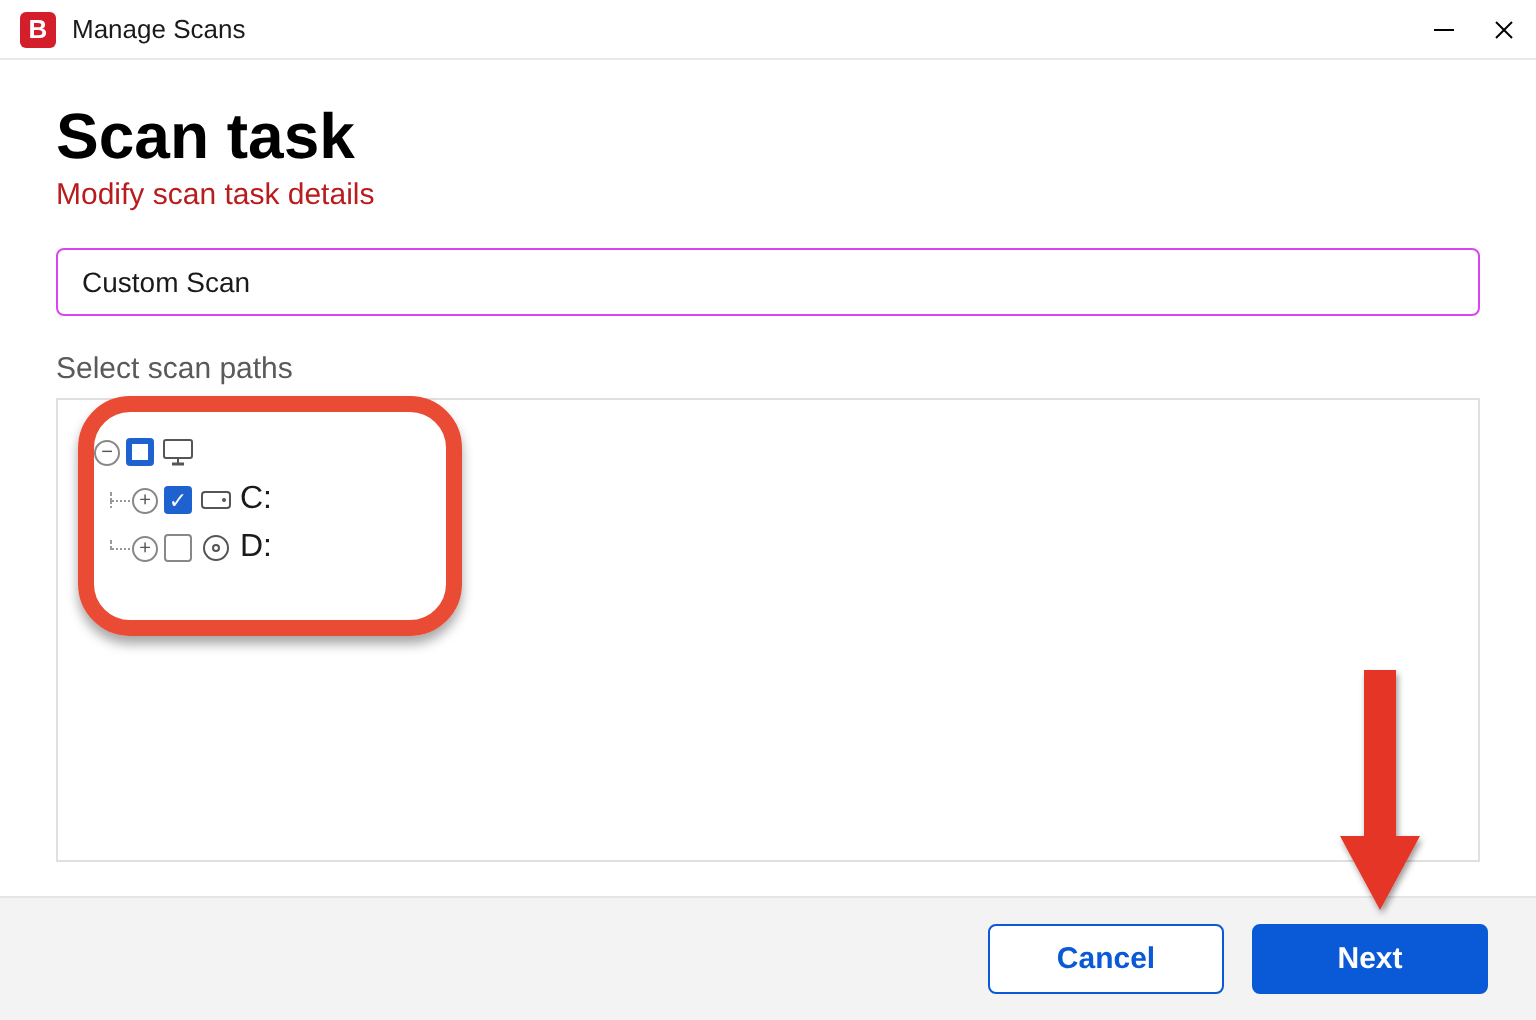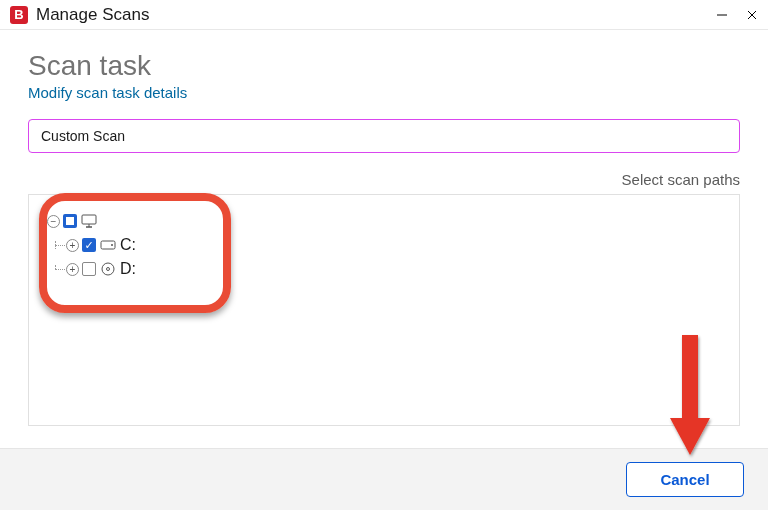--- a/index.html
+++ b/index.html
@@ -34,21 +34,21 @@
       display: flex;
       align-items: center;
       justify-content: center;
       color: #fff;
       font-weight: bold;
       font-size: 13px;
       margin-right: 8px;
     }
     
     .title-text {
-      font-size: 17px;
+      font-size: 13px;
       color: #1a1a1a;
       flex: 1;
     }
     
     .window-controls {
       display: flex;
       gap: 18px;
       align-items: center;
     }
     
@@ -59,47 +59,46 @@
       align-items: center;
       justify-content: center;
     }
     
     
     .content {
       padding: 20px 28px;
     }
     
     .page-title {
-      font-size: 28px;
-      font-weight: 400;
-      color: #737373;
+      font-size: 32px;
+      font-weight: 700;
+      color: #000000;
       margin-bottom: 2px;
     }
     
     .page-subtitle {
       font-size: 15px;
-      color: #0369a1;
+      color: #b91c1c;
       margin-bottom: 18px;
     }
     
     .scan-name-input {
       width: 100%;
       padding: 8px 12px;
       border: 1px solid #d946ef;
       border-radius: 4px;
       font-size: 14px;
       color: #1a1a1a;
       margin-bottom: 18px;
     }
     
     .section-label {
       font-size: 15px;
       color: #5a5a5a;
       margin-bottom: 6px;
-      text-align: right;
     }
     
     
     .tree-container {
       border: 1px solid #e0e0e0;
       background: #fff;
       height: 232px;
       position: relative;
     }
     
@@ -342,20 +341,21 @@
         <span class="node-label">D:</span>
       </div>
 
     </div>
     <div class="highlight-box"></div>
   </div>
 </div>
 
 <div class="footer">
   <button class="btn btn-secondary">Cancel</button>
+  <button class="btn btn-primary">Next</button>
 </div>
 
 <svg class="arrow-annotation" style="left:660px; top:330px;" width="60" height="130" viewBox="0 0 60 130">
   <defs>
     <filter id="shadow" x="-20%" y="-20%" width="140%" height="140%">
       <feDropShadow dx="1" dy="2" stdDeviation="1.5" flood-opacity="0.4"></feDropShadow>
     </filter>
   </defs>
   <g filter="url(#shadow)">
     <rect x="22" y="5" width="16" height="85" fill="#e53426"></rect>

